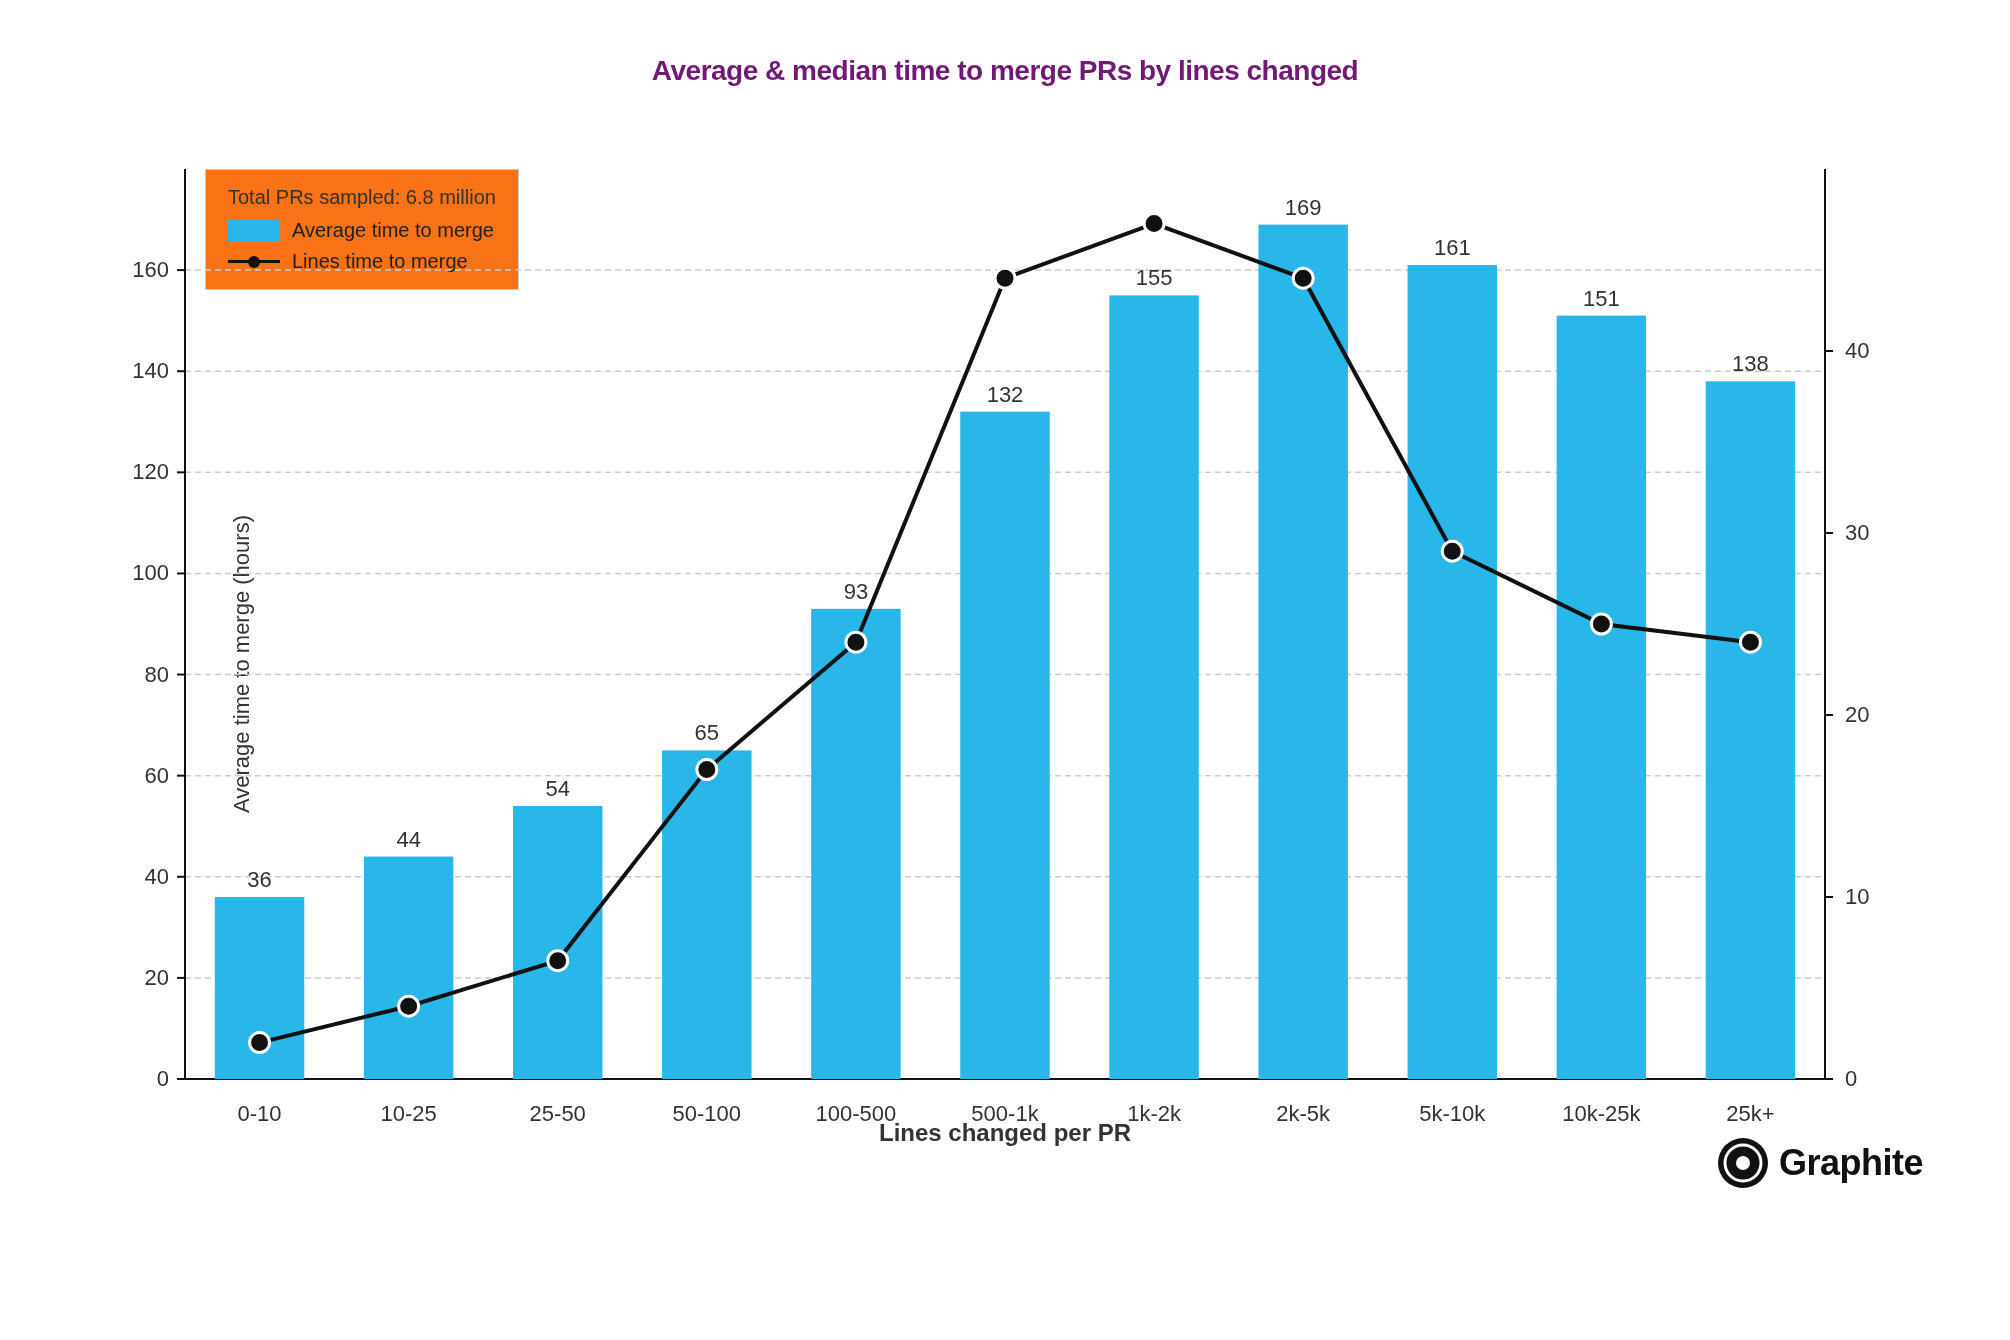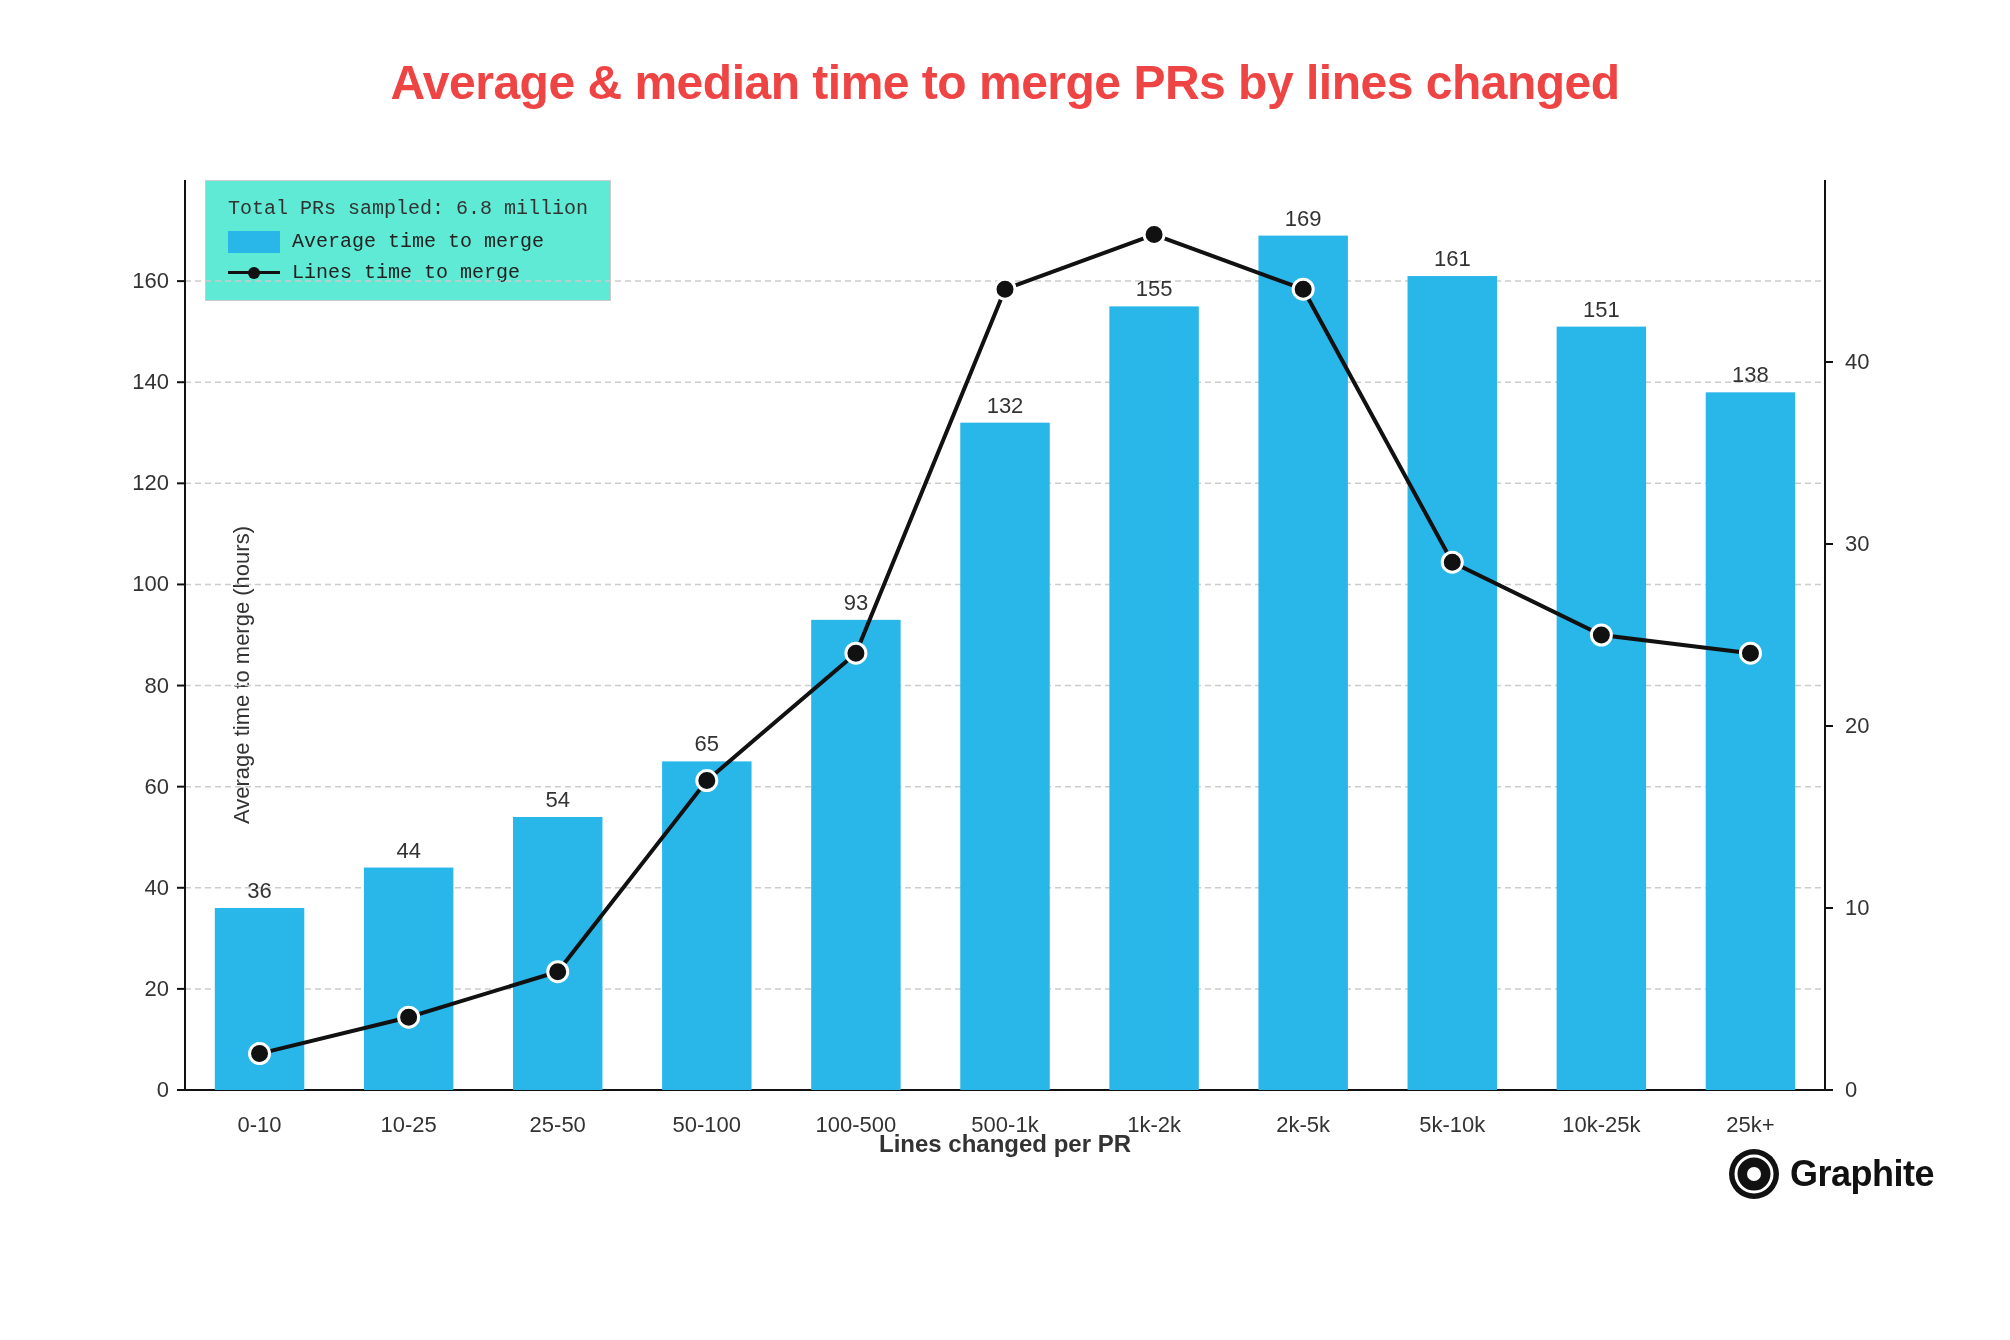--- a/index.html
+++ b/index.html
@@ -8,50 +8,49 @@
       font-family: 'Arial', sans-serif;
       width: 2010px;
       height: 1340px;
       overflow: hidden;
       display: flex;
       flex-direction: column;
       align-items: center;
       justify-content: flex-start;
     }
     .chart-title {
-      font-size: 48px;
+      font-size: 28px;
       font-weight: 800;
-      color: #ef4444;
+      color: #701a75;
       margin-top: 55px;
-      margin-bottom: 10px;
+      margin-bottom: 22px;
       text-align: center;
       letter-spacing: -0.5px;
     }
     .chart-container {
       position: relative;
       width: 1860px;
       height: 1050px;
       margin-top: 30px;
     }
     svg.chart-svg {
       position: absolute;
       left: 0; top: 0;
       width: 100%; height: 100%;
     }
     
     .legend {
       position: absolute;
       top: 30px;
       left: 130px;
       border: 1.5px solid #ccc;
-      background: #5eead4;
+      background: #f97316;
       padding: 16px 22px;
       font-size: 20px;
       color: #222;
-      font-family: Liberation Mono, monospace;
     }
     .legend-title {
       font-size: 20px;
       color: #333;
       margin-bottom: 10px;
     }
     .legend-item {
       display: flex;
       align-items: center;
       margin-top: 8px;
@@ -79,21 +78,21 @@
       background: #111;
       border-radius: 50%;
       top: -4.5px;
       left: 50%;
       transform: translateX(-50%);
     }
     
     .graphite-logo {
       position: absolute;
       bottom: 0;
-      right: 1px;
+      right: 12px;
       display: flex;
       align-items: center;
       gap: 10px;
     }
     .graphite-logo-icon {
       width: 52px;
       height: 52px;
     }
     .graphite-logo-text {
       font-size: 36px;

